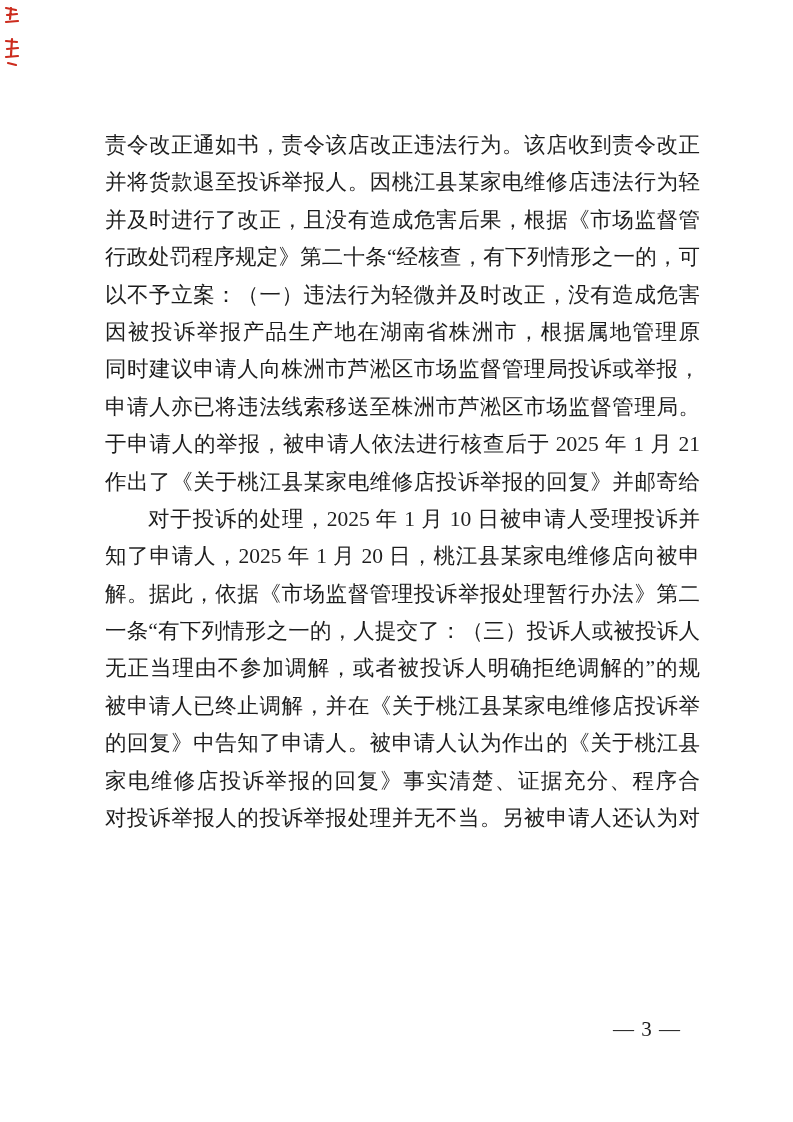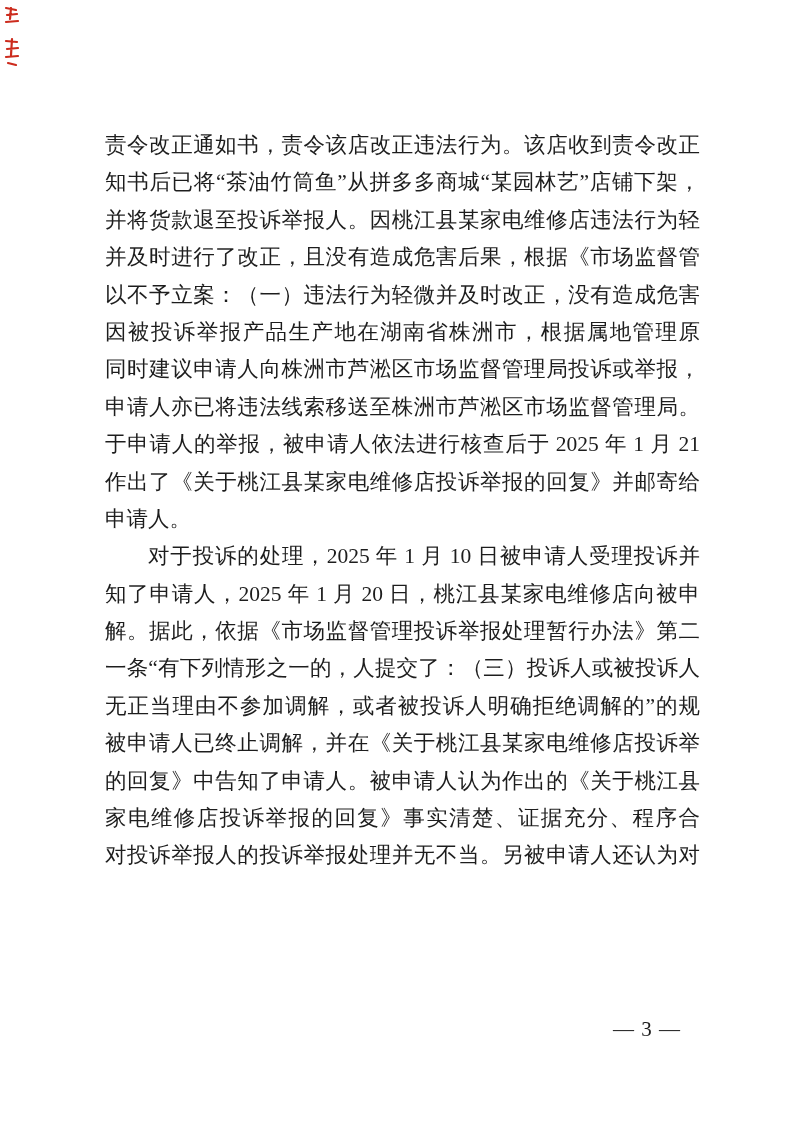--- a/index.html
+++ b/index.html
@@ -63,30 +63,29 @@
 
   <svg class="corner-marks" viewBox="0 0 20 70" xmlns="http://www.w3.org/2000/svg">
     <g stroke="#cc2b1d" stroke-width="2.2" fill="none" stroke-linecap="round">
       <path d="M3 3 L13 5 M4 10 L14 9 M8 3 L7 14 M3 17 L15 16"></path>
       <path d="M3 36 L14 37 M4 44 L15 43 M9 34 L8 50 M3 52 L15 51 M5 58 L13 60"></path>
     </g>
   </svg>
 
   <main class="text-block">
       <div class="line j">责令改正通如书，责令该店改正违法行为。该店收到责令改正通</div>
-      <div class="line j">知书后已将“茶油竹筒鱼”从拼多多商城“某园林艺”店铺下架，</div>
       <div class="line j">并将货款退至投诉举报人。因桃江县某家电维修店违法行为轻微</div>
       <div class="line j">并及时进行了改正，且没有造成危害后果，根据《市场监督管理</div>
+      <div class="line j">行政处罚程序规定》第二十条“经核查，有下列情形之一的，可</div>
       <div class="line j">以不予立案：（一）违法行为轻微并及时改正，没有造成危害后</div>
       <div class="line j">因被投诉举报产品生产地在湖南省株洲市，根据属地管理原则，</div>
       <div class="line j">同时建议申请人向株洲市芦淞区市场监督管理局投诉或举报，被</div>
       <div class="line j">申请人亦已将违法线索移送至株洲市芦淞区市场监督管理局。对</div>
       <div class="line j">于申请人的举报，被申请人依法进行核查后于 2025 年 1 月 21 日</div>
       <div class="line j">作出了《关于桃江县某家电维修店投诉举报的回复》并邮寄给了</div>
-      <div class="line">申请人。</div>
       <div class="line j ind">对于投诉的处理，2025 年 1 月 10 日被申请人受理投诉并告</div>
       <div class="line j">知了申请人，2025 年 1 月 20 日，桃江县某家电维修店向被申请</div>
       <div class="line j">解。据此，依据《市场监督管理投诉举报处理暂行办法》第二十</div>
       <div class="line j">一条“有下列情形之一的，人提交了：（三）投诉人或被投诉人</div>
       <div class="line j">无正当理由不参加调解，或者被投诉人明确拒绝调解的”的规定，</div>
       <div class="line j">被申请人已终止调解，并在《关于桃江县某家电维修店投诉举报</div>
       <div class="line j">的回复》中告知了申请人。被申请人认为作出的《关于桃江县某</div>
       <div class="line j">家电维修店投诉举报的回复》事实清楚、证据充分、程序合法，</div>
       <div class="line j">对投诉举报人的投诉举报处理并无不当。另被申请人还认为对其</div>
     </main>

